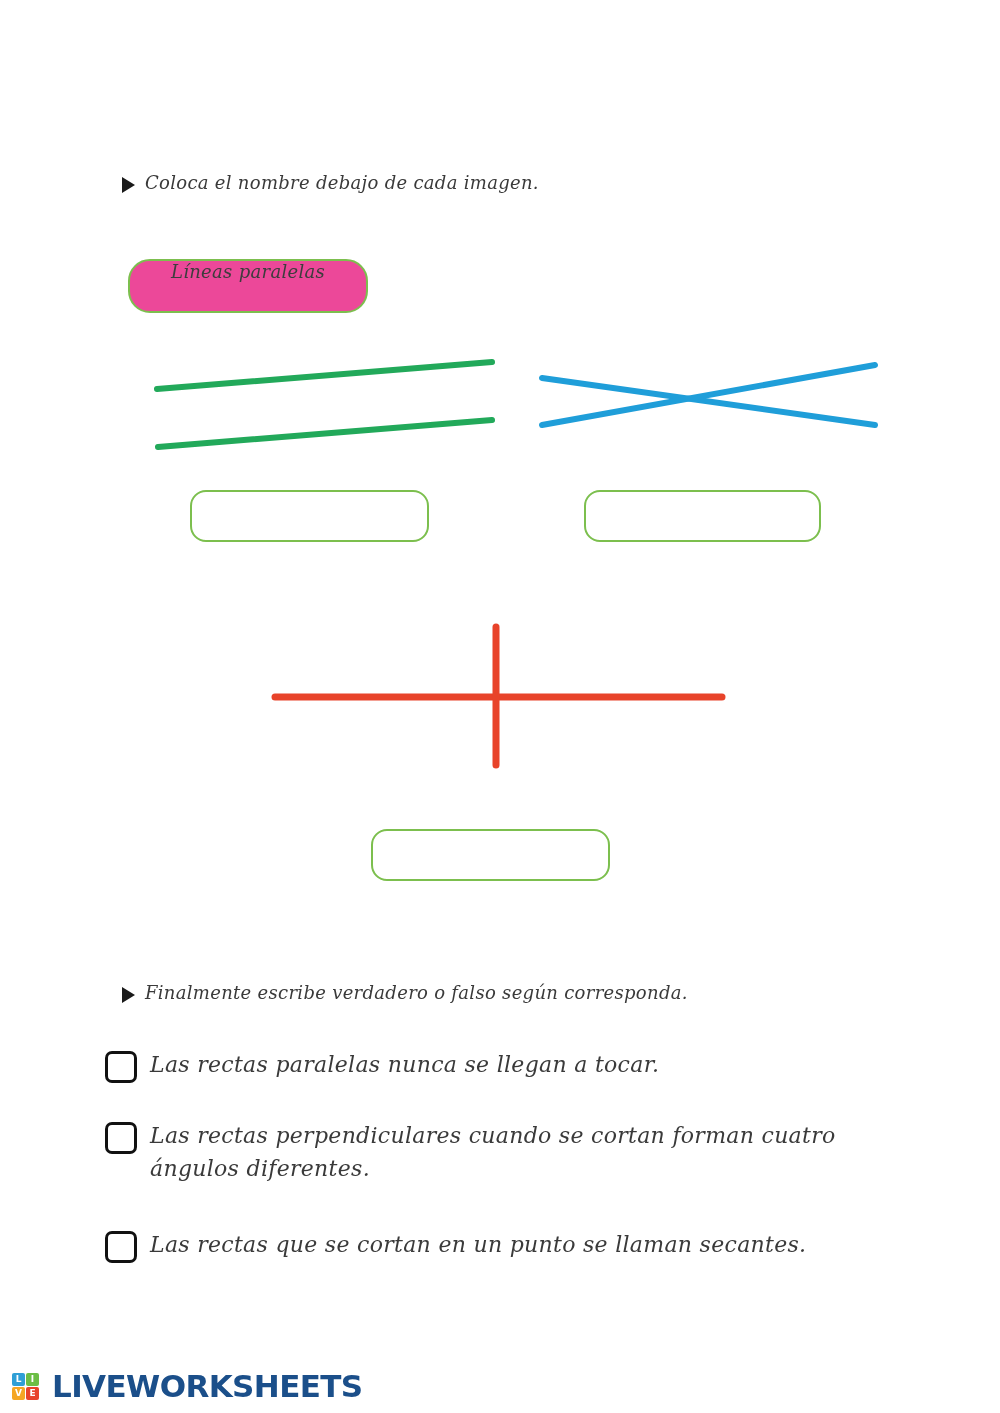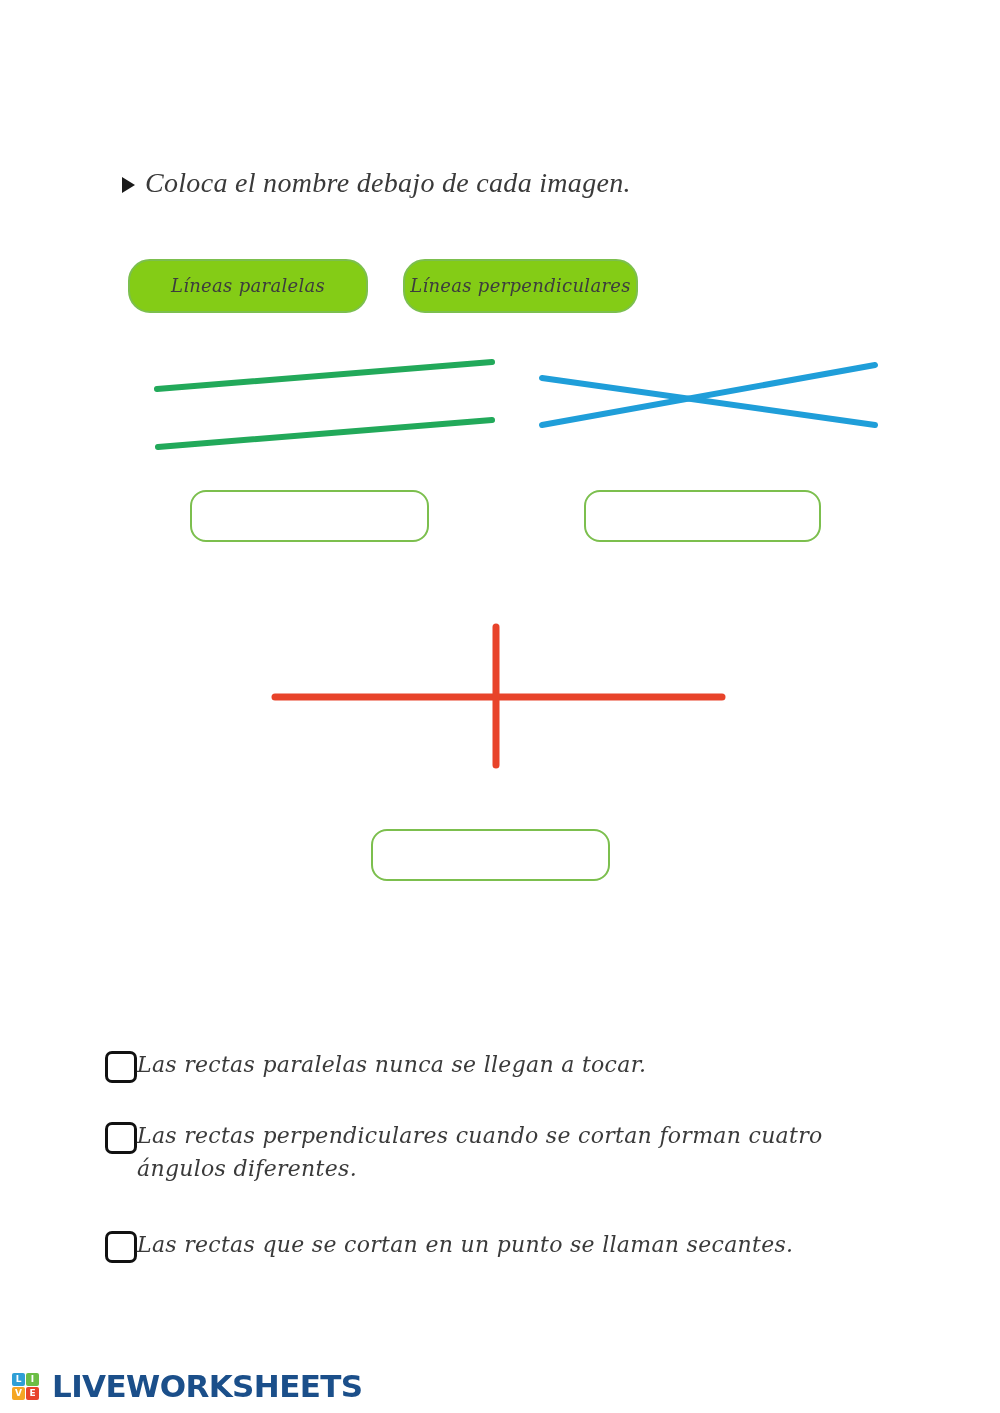--- a/index.html
+++ b/index.html
@@ -42,38 +42,36 @@
     display: inline-block;
     width: 0;
     height: 0;
     margin-top: 9px;
     border-top: 8px solid transparent;
     border-bottom: 8px solid transparent;
     border-left: 13px solid #1a1a1a;
     flex: 0 0 auto;
   }
   .instruction-text {
-    font-size: 28px;
+    font-size: 18px;
     line-height: 30px;
     white-space: nowrap;
-    font-family: Liberation Serif, serif;
   }
 
   #instruction-1 { left: 122px; top: 168px; }
   #instruction-2 { left: 122px; top: 978px; }
 
   
   .chip {
     position: absolute;
     box-sizing: border-box;
     border: 2px solid #7cbf4e;
     border-radius: 22px;
-    background: #84cc16;
-    display: flex;
-    align-items: center;
+    background: #ec4899;
+    display: flex;
     justify-content: center;
     font-size: 18px;
     line-height: 22px;
     color: #3d3d3d;
     cursor: grab;
   }
   #chip-paralelas      { left: 128px; top: 259px; width: 240px; height: 54px; }
   #chip-perpendiculares{ left: 403px; top: 259px; width: 235px; height: 54px; }
   #chip-secantes       { left: 658px; top: 259px; width: 240px; height: 54px; }
 
@@ -96,20 +94,21 @@
   }
   #figure-parallel      { left: 140px; top: 340px; width: 380px; height: 125px; }
   #figure-secant        { left: 530px; top: 350px; width: 360px; height: 95px; }
   #figure-perpendicular { left: 260px; top: 610px; width: 480px; height: 185px; }
 
   
   .statement-row {
     position: absolute;
     display: flex;
     align-items: flex-start;
+    gap: 13px;
   }
   .tf-input {
     box-sizing: border-box;
     width: 32px;
     height: 32px;
     min-width: 32px;
     border: 3px solid #111111;
     border-radius: 7px;
     background: #ffffff;
     outline: none;
@@ -175,43 +174,44 @@
 <div class="sheet">
 
   <div class="instruction" id="instruction-1">
     <span class="bullet-arrow"></span>
     <span class="instruction-text hand">Coloca el nombre debajo de cada imagen.</span>
   </div>
 
   <div class="chip hand" id="chip-paralelas">
     <span>Líneas paralelas</span>
   </div>
-  <div class="chip hand" id="chip-perpendiculares">
-    <span>Líneas perpendiculares</span>
-  </div>
 
   <svg class="figure" id="figure-parallel" viewBox="0 0 380 125">
     <line x1="17" y1="49" x2="352" y2="22" stroke="#22a95a" stroke-width="6" stroke-linecap="round"></line>
     <line x1="18" y1="107" x2="352" y2="80" stroke="#22a95a" stroke-width="6" stroke-linecap="round"></line>
   </svg>
 
   <svg class="figure" id="figure-secant" viewBox="0 0 360 95">
     <line x1="12" y1="28" x2="345" y2="75" stroke="#1f9ed9" stroke-width="6" stroke-linecap="round"></line>
     <line x1="12" y1="75" x2="345" y2="15" stroke="#1f9ed9" stroke-width="6" stroke-linecap="round"></line>
   </svg>
 
   <svg class="figure" id="figure-perpendicular" viewBox="0 0 480 185">
     <line x1="15" y1="87" x2="462" y2="87" stroke="#e8432a" stroke-width="7" stroke-linecap="round"></line>
     <line x1="236" y1="17" x2="236" y2="155" stroke="#e8432a" stroke-width="7" stroke-linecap="round"></line>
   </svg>
 
   <div class="dropbox" id="dropbox-1"></div>
   <div class="dropbox" id="dropbox-2"></div>
   <div class="dropbox" id="dropbox-3"></div>
 
+  <div class="instruction" id="instruction-2">
+    <span class="bullet-arrow"></span>
+    <span class="instruction-text hand">Finalmente escribe verdadero o falso según corresponda.</span>
+  </div>
 
   <div class="statement-row" id="statement-1">
     <input class="tf-input" type="text" value="" style="">
     <span class="statement-text hand">Las rectas paralelas nunca se llegan a tocar.</span>
   </div>
 
   <div class="statement-row" id="statement-2">
     <input class="tf-input" type="text" value="" style="">
     <span class="statement-text hand">Las rectas perpendiculares cuando se cortan forman cuatro ángulos diferentes.</span>
   </div>

